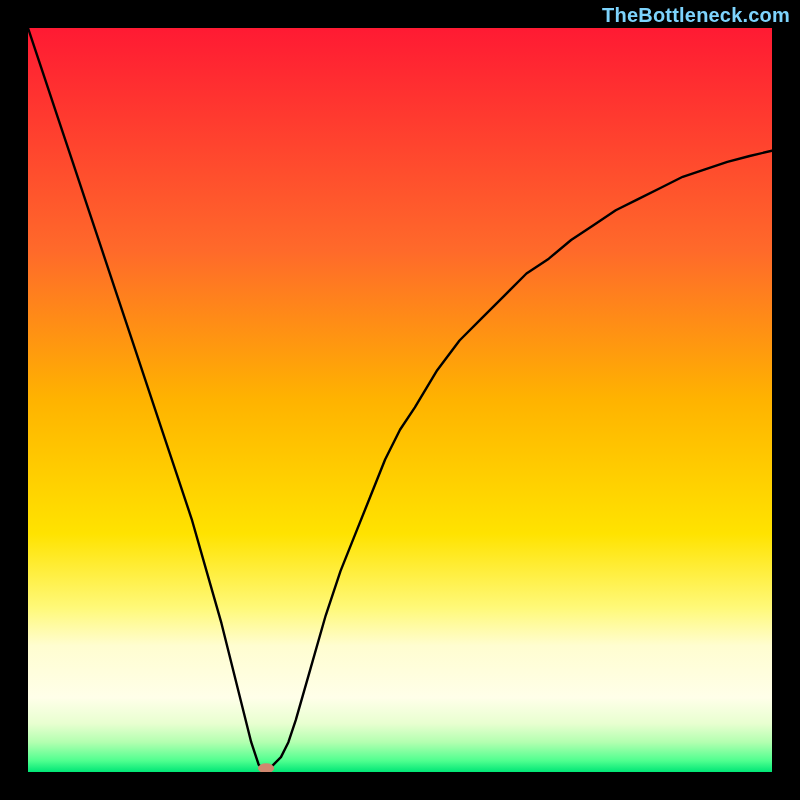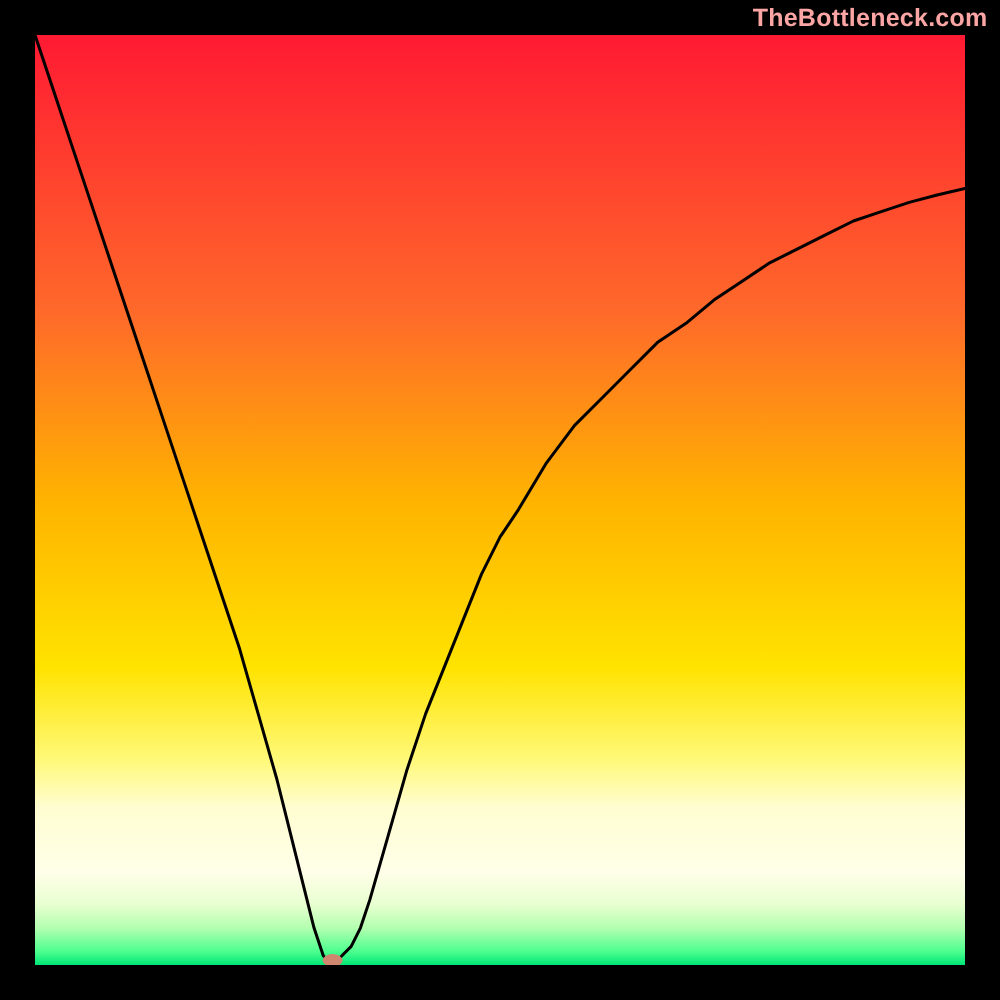--- a/index.html
+++ b/index.html
@@ -22,21 +22,21 @@
     left: 28px;
     top: 28px;
     width: 744px;
     height: 744px;
     overflow: hidden;
   }
   .watermark {
     position: absolute;
     top: 4px;
     right: 10px;
-    color: #fca5a5;
+    color: #7dd3fc;
     font-size: 20px;
     font-weight: 600;
     letter-spacing: 0.2px;
     z-index: 5;
     user-select: none;
   }
 </style>
 </head>
 <body>
 

